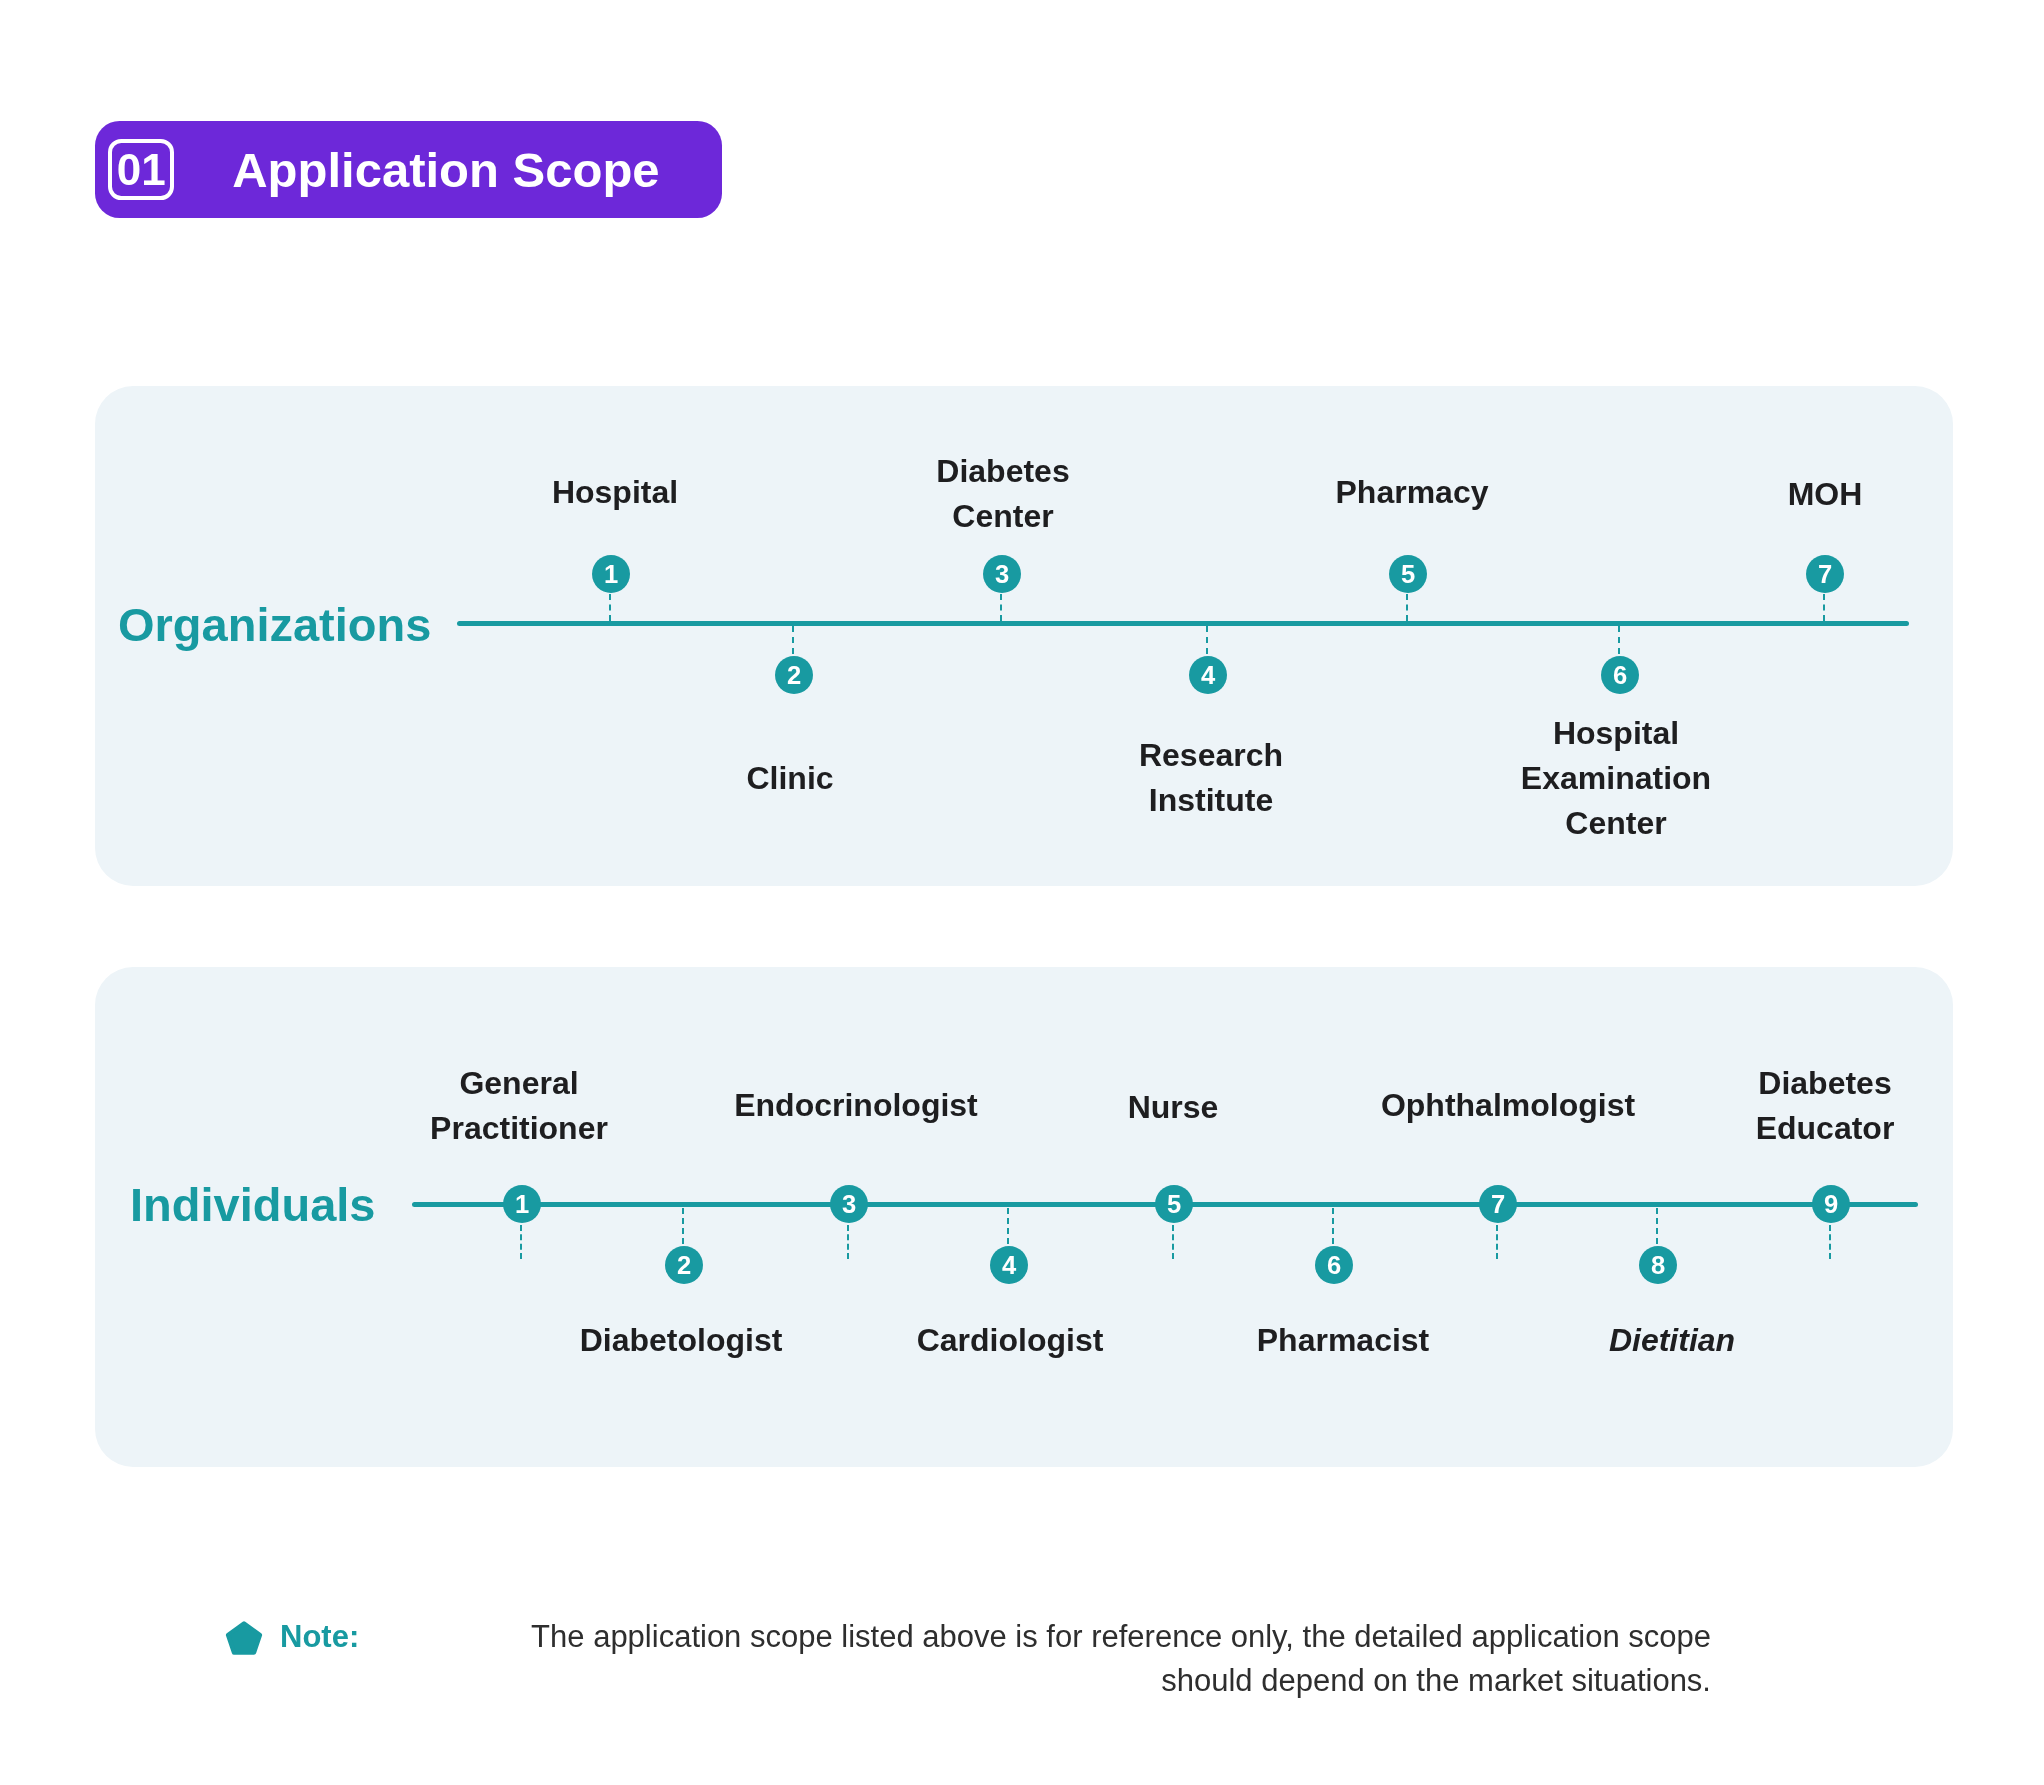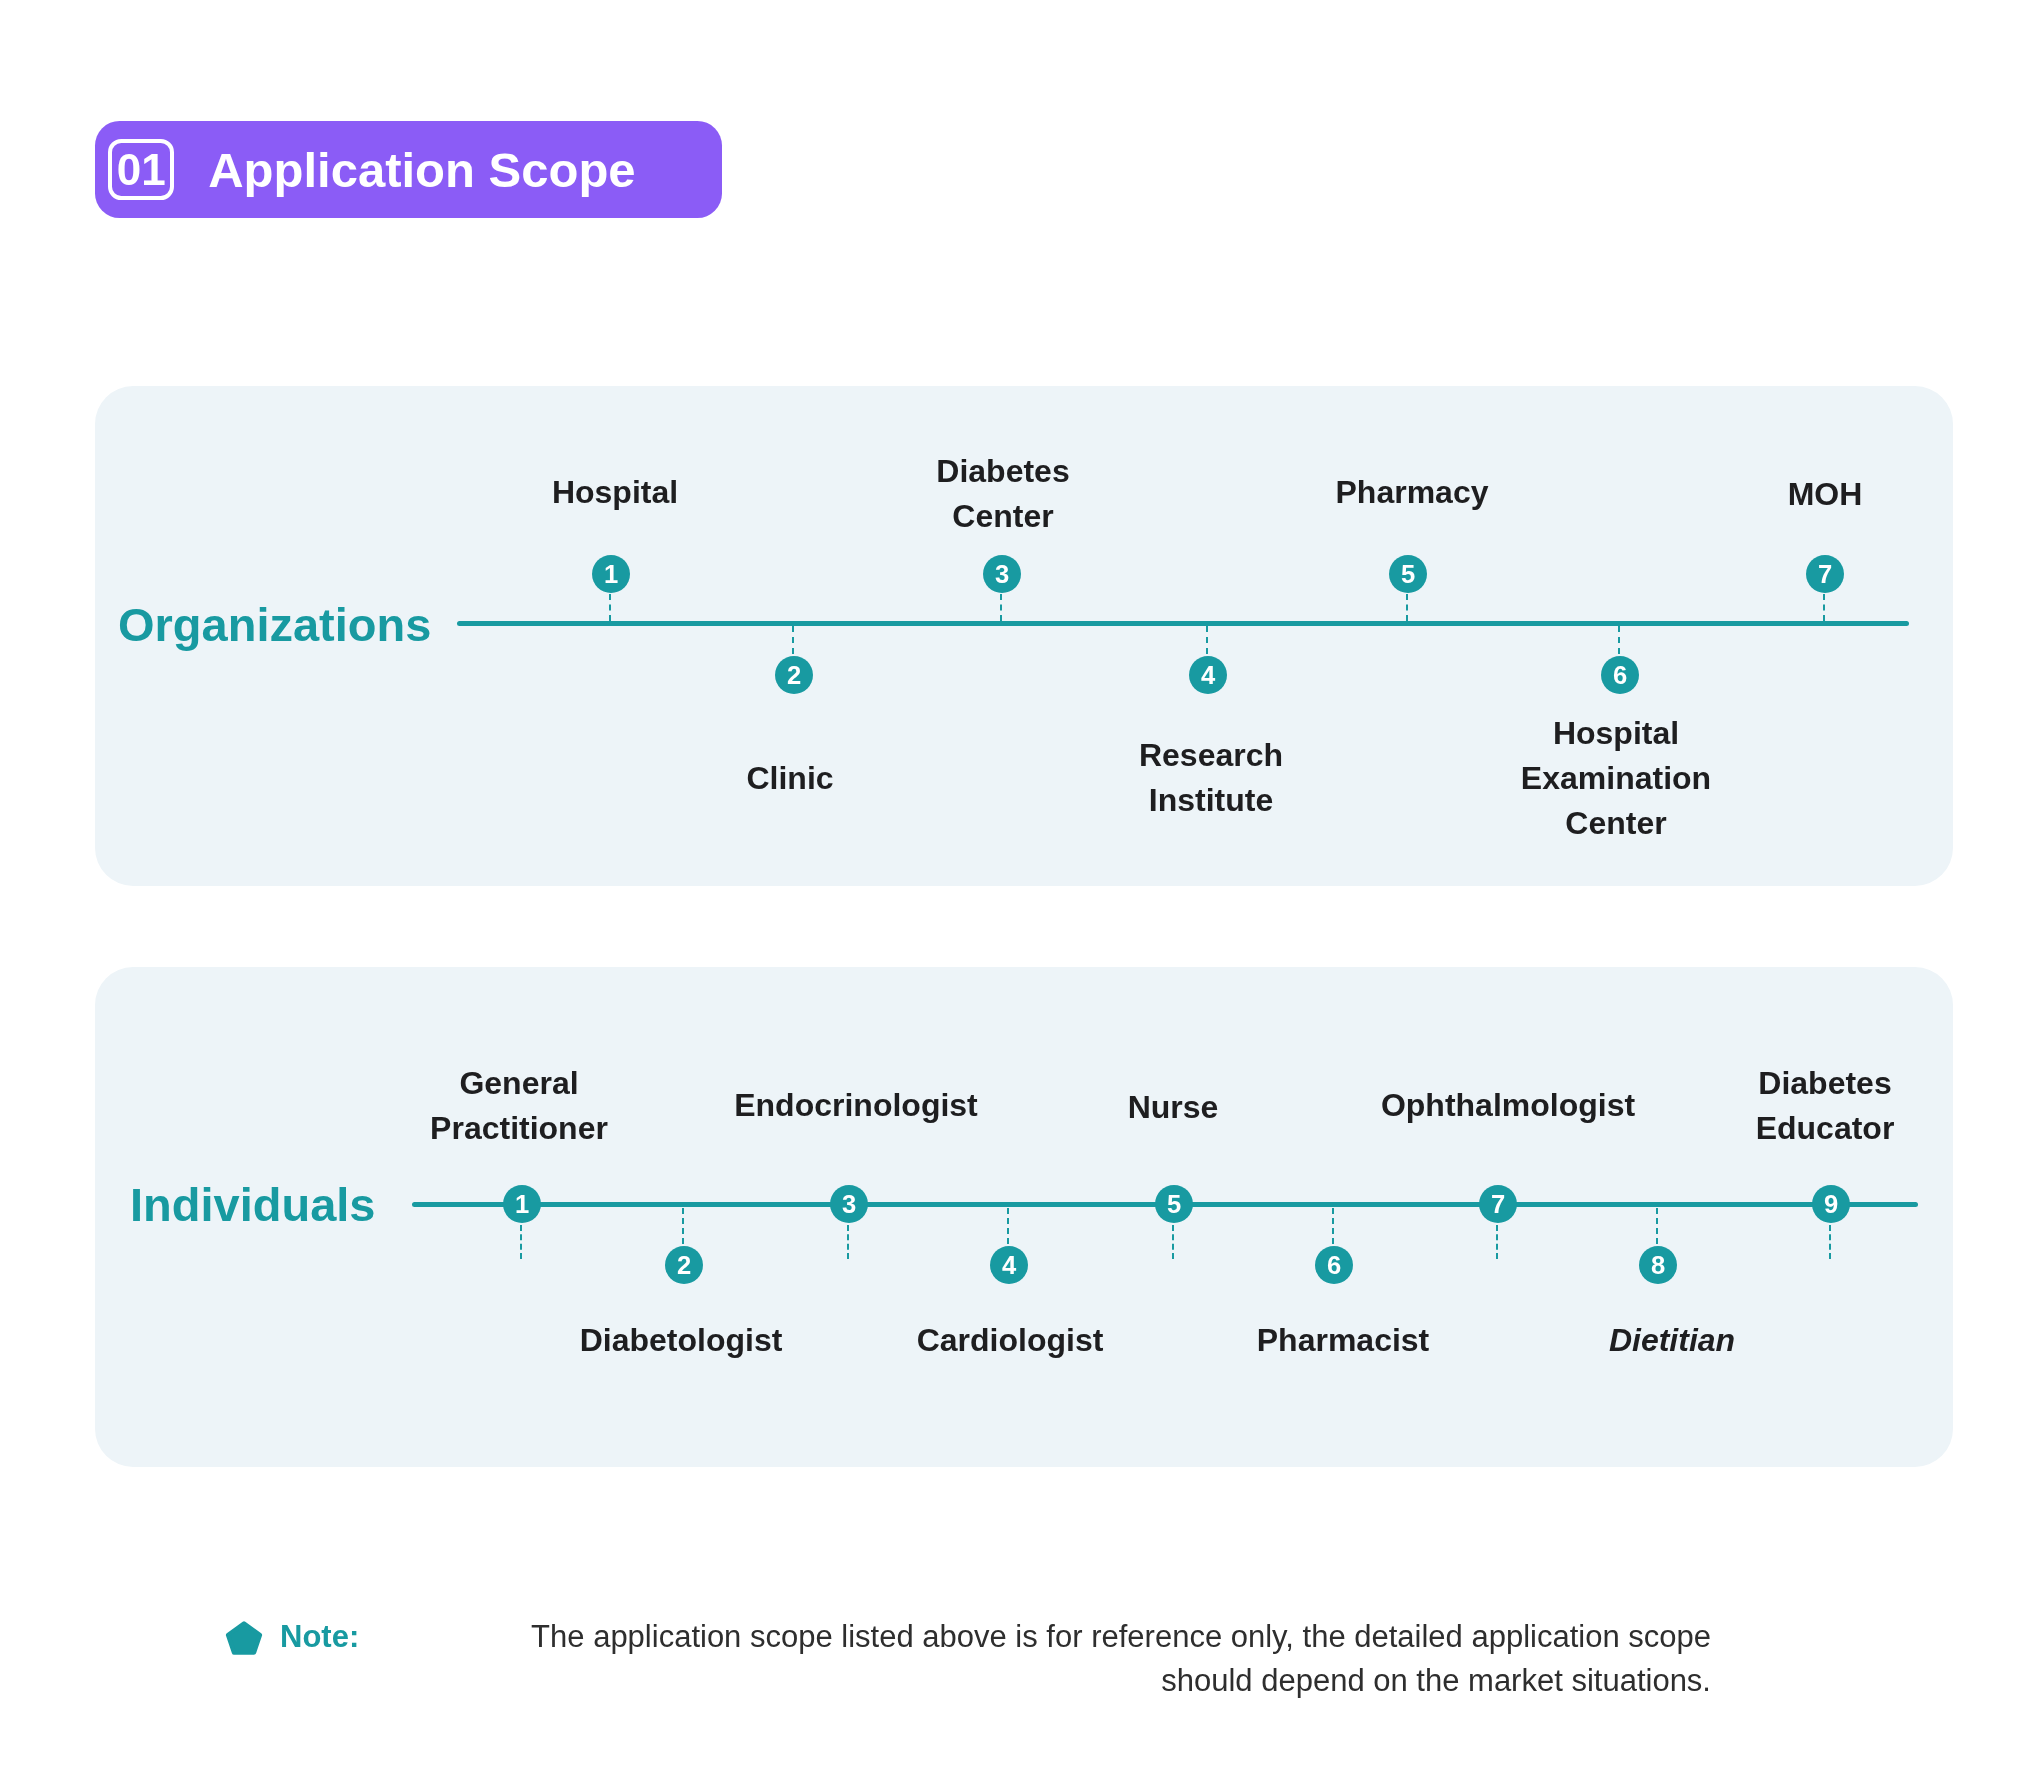--- a/index.html
+++ b/index.html
@@ -3,22 +3,22 @@
 <meta charset="utf-8">
 <style>
   html,body { margin:0; padding:0; background:#ffffff; }
   .page {
     position:relative; width:2044px; height:1786px; background:#ffffff;
     font-family:"Liberation Sans", sans-serif; overflow:hidden;
   }
   
   .title-badge {
     position:absolute; left:95px; top:121px; width:627px; height:97px;
-    background:#8b5cf6; border-radius:24.6px;
-    display:flex; align-items:center; padding-left:13.2px; gap:34px; box-sizing:border-box;
+    background:#6d28d9; border-radius:24.6px;
+    display:flex; align-items:center; padding-left:13.2px; gap:58px; box-sizing:border-box;
   }
   .title-num {
     width:66px; height:61px; border:4.7px solid #ffffff; border-radius:13.2px;
     display:flex; align-items:center; justify-content:center; box-sizing:border-box;
     color:#ffffff; font-size:44px; font-weight:700; flex:0 0 auto;
   }
   .title-text { color:#ffffff; font-size:49px; font-weight:700; white-space:nowrap; }
   
   .panel {
     position:absolute; left:95px; width:1858px; height:500px;

